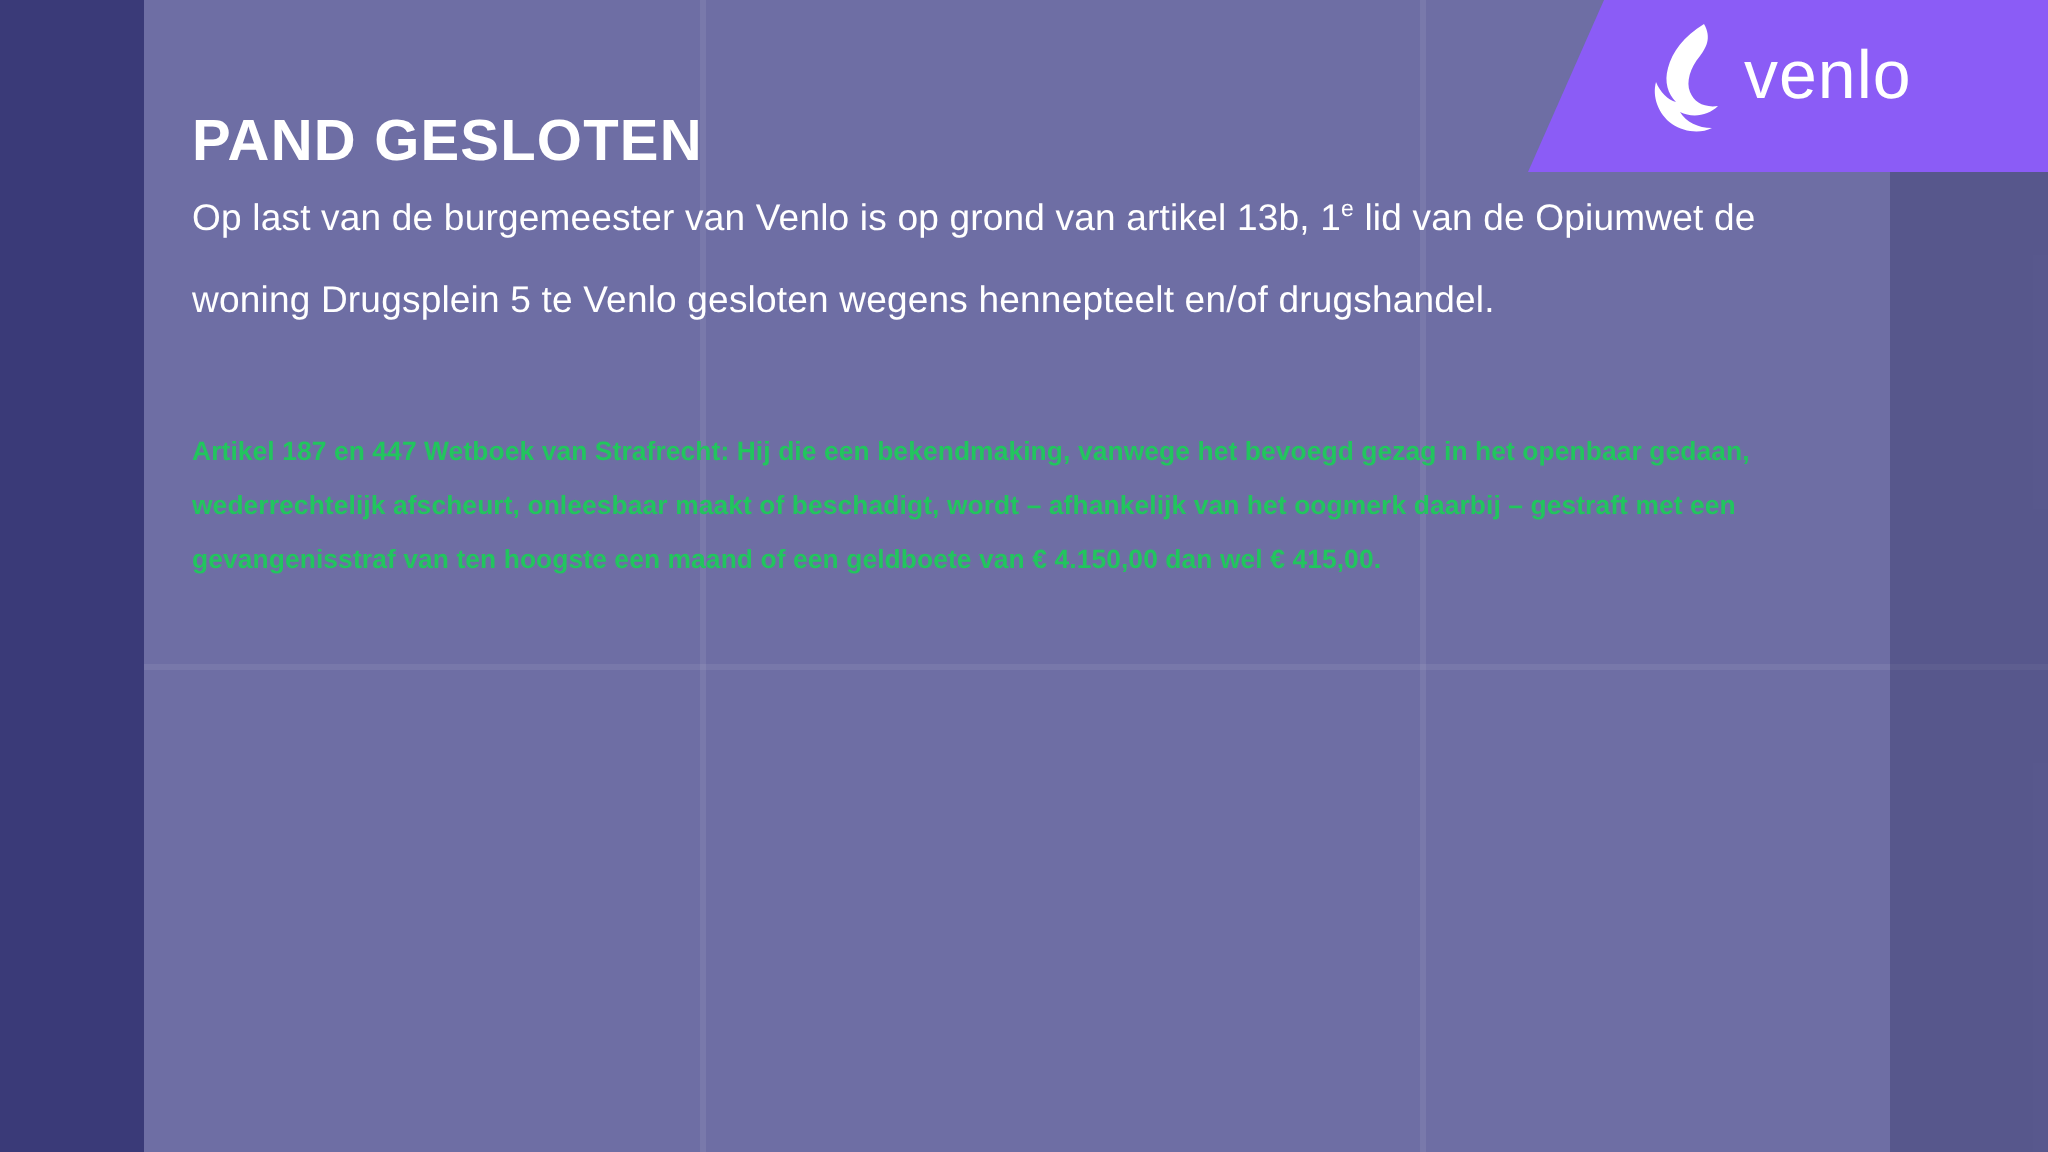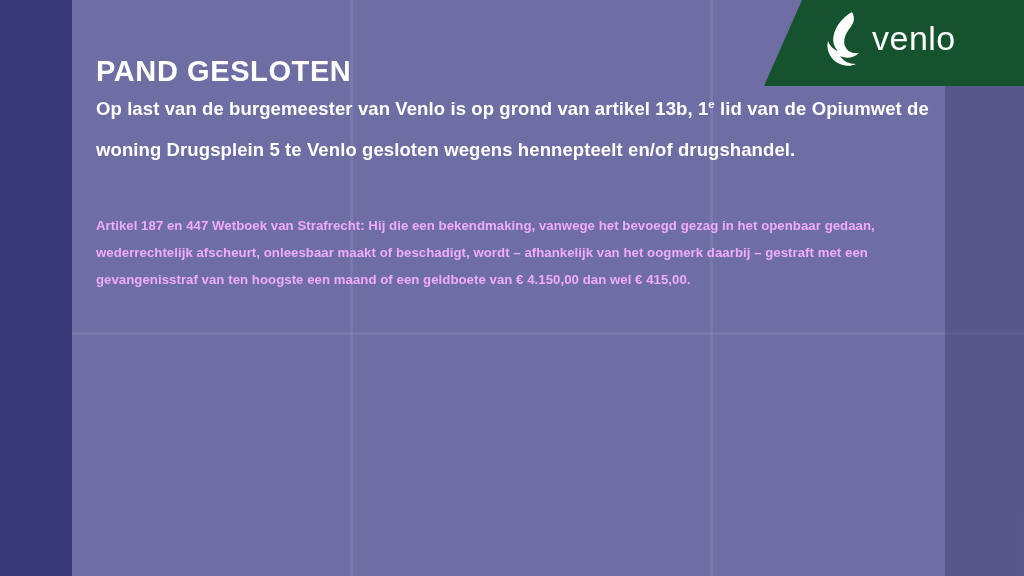--- a/index.html
+++ b/index.html
@@ -55,21 +55,21 @@
     position: absolute;
     left: 945px; top: 0;
     width: 79px; height: 576px;
     background: rgba(30,30,80,0.28);
   }
   
   .logo-banner {
     position: absolute;
     right: 0; top: 0;
     width: 260px; height: 86px;
-    background: #14532d;
+    background: #8b5cf6;
     clip-path: polygon(38px 0, 260px 0, 260px 86px, 0 86px);
   }
   .logo-banner .logo-wrap {
     position: absolute;
     left: 58px; top: 10px;
     display: flex;
     align-items: center;
     gap: 6px;
   }
   .logo-mark { width: 44px; height: 60px; display: block; }
@@ -92,29 +92,29 @@
     padding-top: 55px;
     color: #ffffff;
     font-size: 29px;
     font-weight: bold;
     letter-spacing: 0.6px;
   }
   p.body-par {
     margin: 0;
     color: #ffffff;
     font-size: 18.5px;
-    font-weight: bold;
+    font-weight: normal;
     line-height: 41px;
     letter-spacing: 0.1px;
   }
   .par1 { margin-top: 24px; }
   .par2 { margin-top: 41px; }
   .fine {
     margin-top: 42px;
-    color: #f0abfc;
+    color: #22c55e;
     font-size: 13.2px;
     font-weight: bold;
     line-height: 27px;
     letter-spacing: 0.05px;
     max-width: 838px;
   }
   sup { font-size: 0.62em; vertical-align: super; line-height: 0; }
 </style>
 </head>
 <body>

